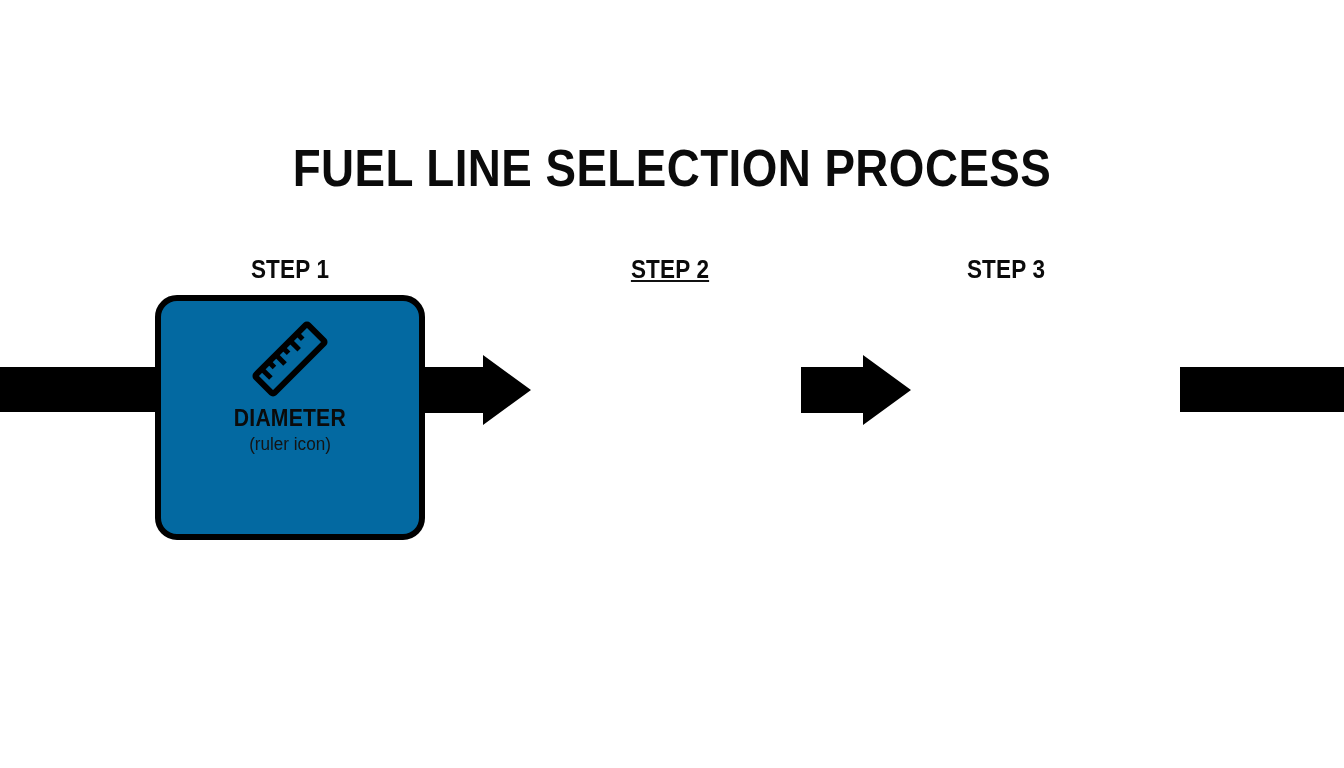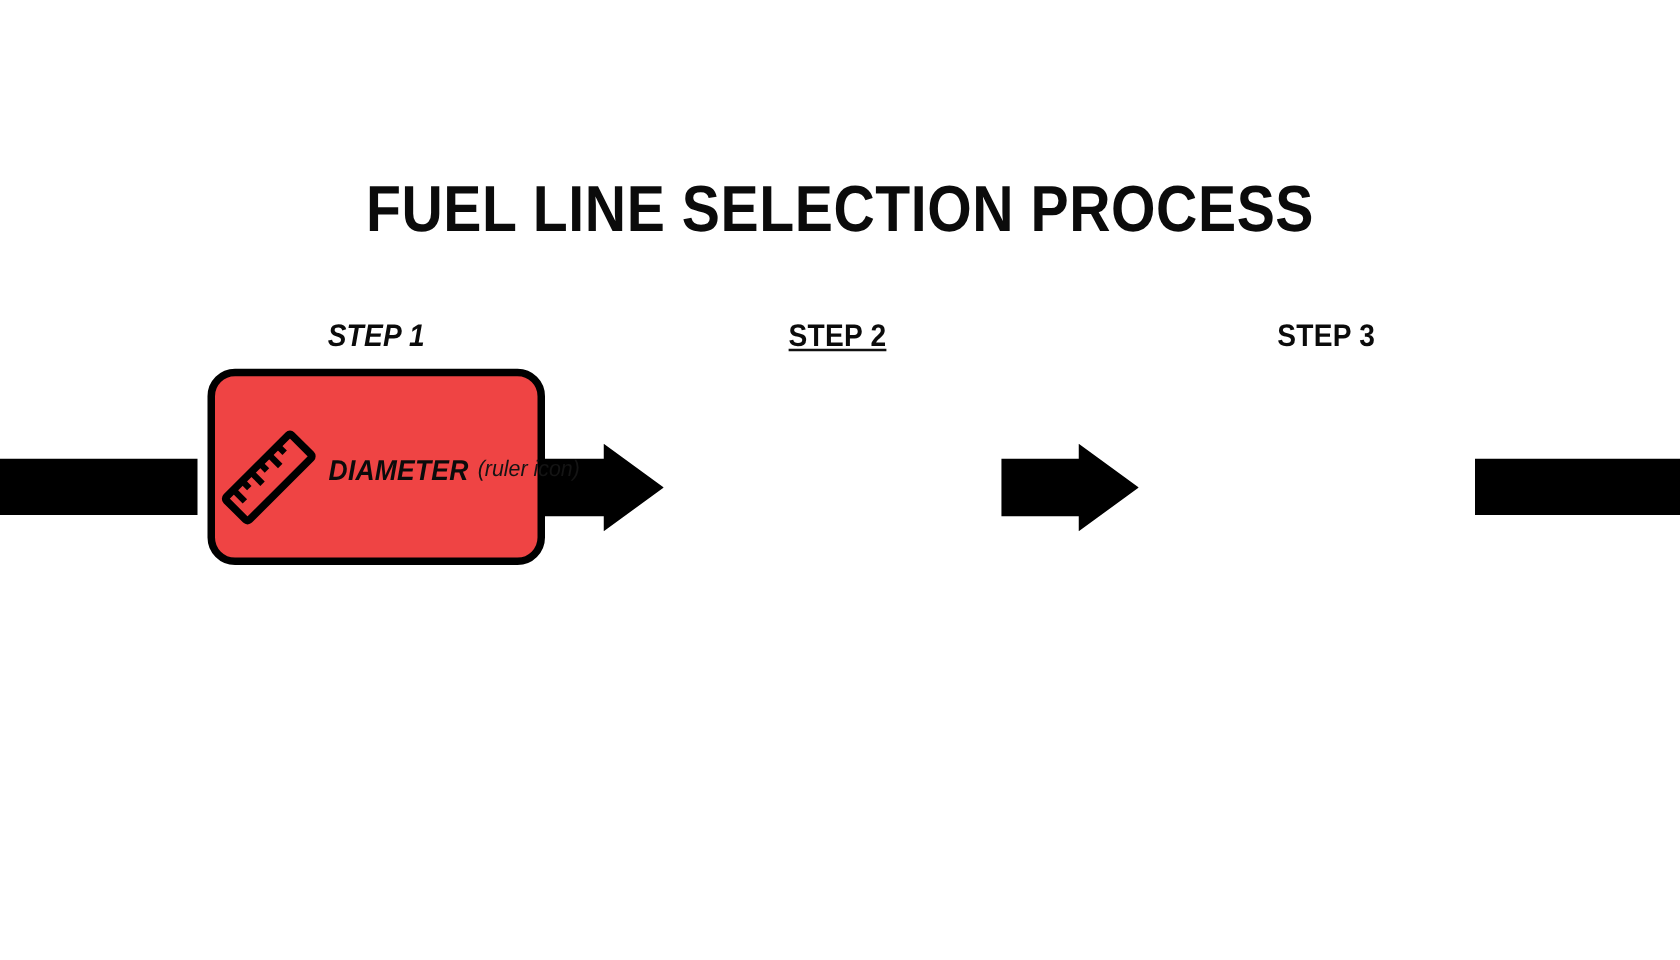--- a/index.html
+++ b/index.html
@@ -59,48 +59,48 @@
   }
   .arrow-1 { left: 421px; }
   .arrow-2 { left: 801px; }
   .arrow svg { display: block; width: 110px; height: 70px; }
 
   
   .step {
     position: absolute;
     top: 255px;
   }
-  .step-1 { left: 166px; width: 270px; font-style: italic; }
+  .step-1 { left: 155px; width: 270px; }
   .step-2 { left: 535px; width: 270px; text-decoration: underline; }
-  .step-3 { left: 926px; width: 270px; }
+  .step-3 { left: 871px; width: 270px; }
 
   .step-label {
     text-align: center;
     font-family: "Liberation Sans", sans-serif;
     font-weight: 700;
     font-size: 25px;
     line-height: 28px;
     letter-spacing: 0.2px;
     color: #0b0b0b;
     transform: scaleX(0.9);
     transform-origin: 50% 50%;
     white-space: nowrap;
   }
 
   .box {
     position: relative;
     margin-top: 12px;
     width: 270px;
-    height: 157px;
+    height: 245px;
     box-sizing: border-box;
     border: 6px solid #000000;
     border-radius: 22px;
-    background: #ef4444;
+    background: #0369a1;
     display: flex;
-    flex-direction: row;
+    flex-direction: column;
     align-items: center;
   }
 
   .icon-wrap {
     margin-top: 16px;
     height: 84px;
     display: flex;
     align-items: center;
     justify-content: center;
   }

